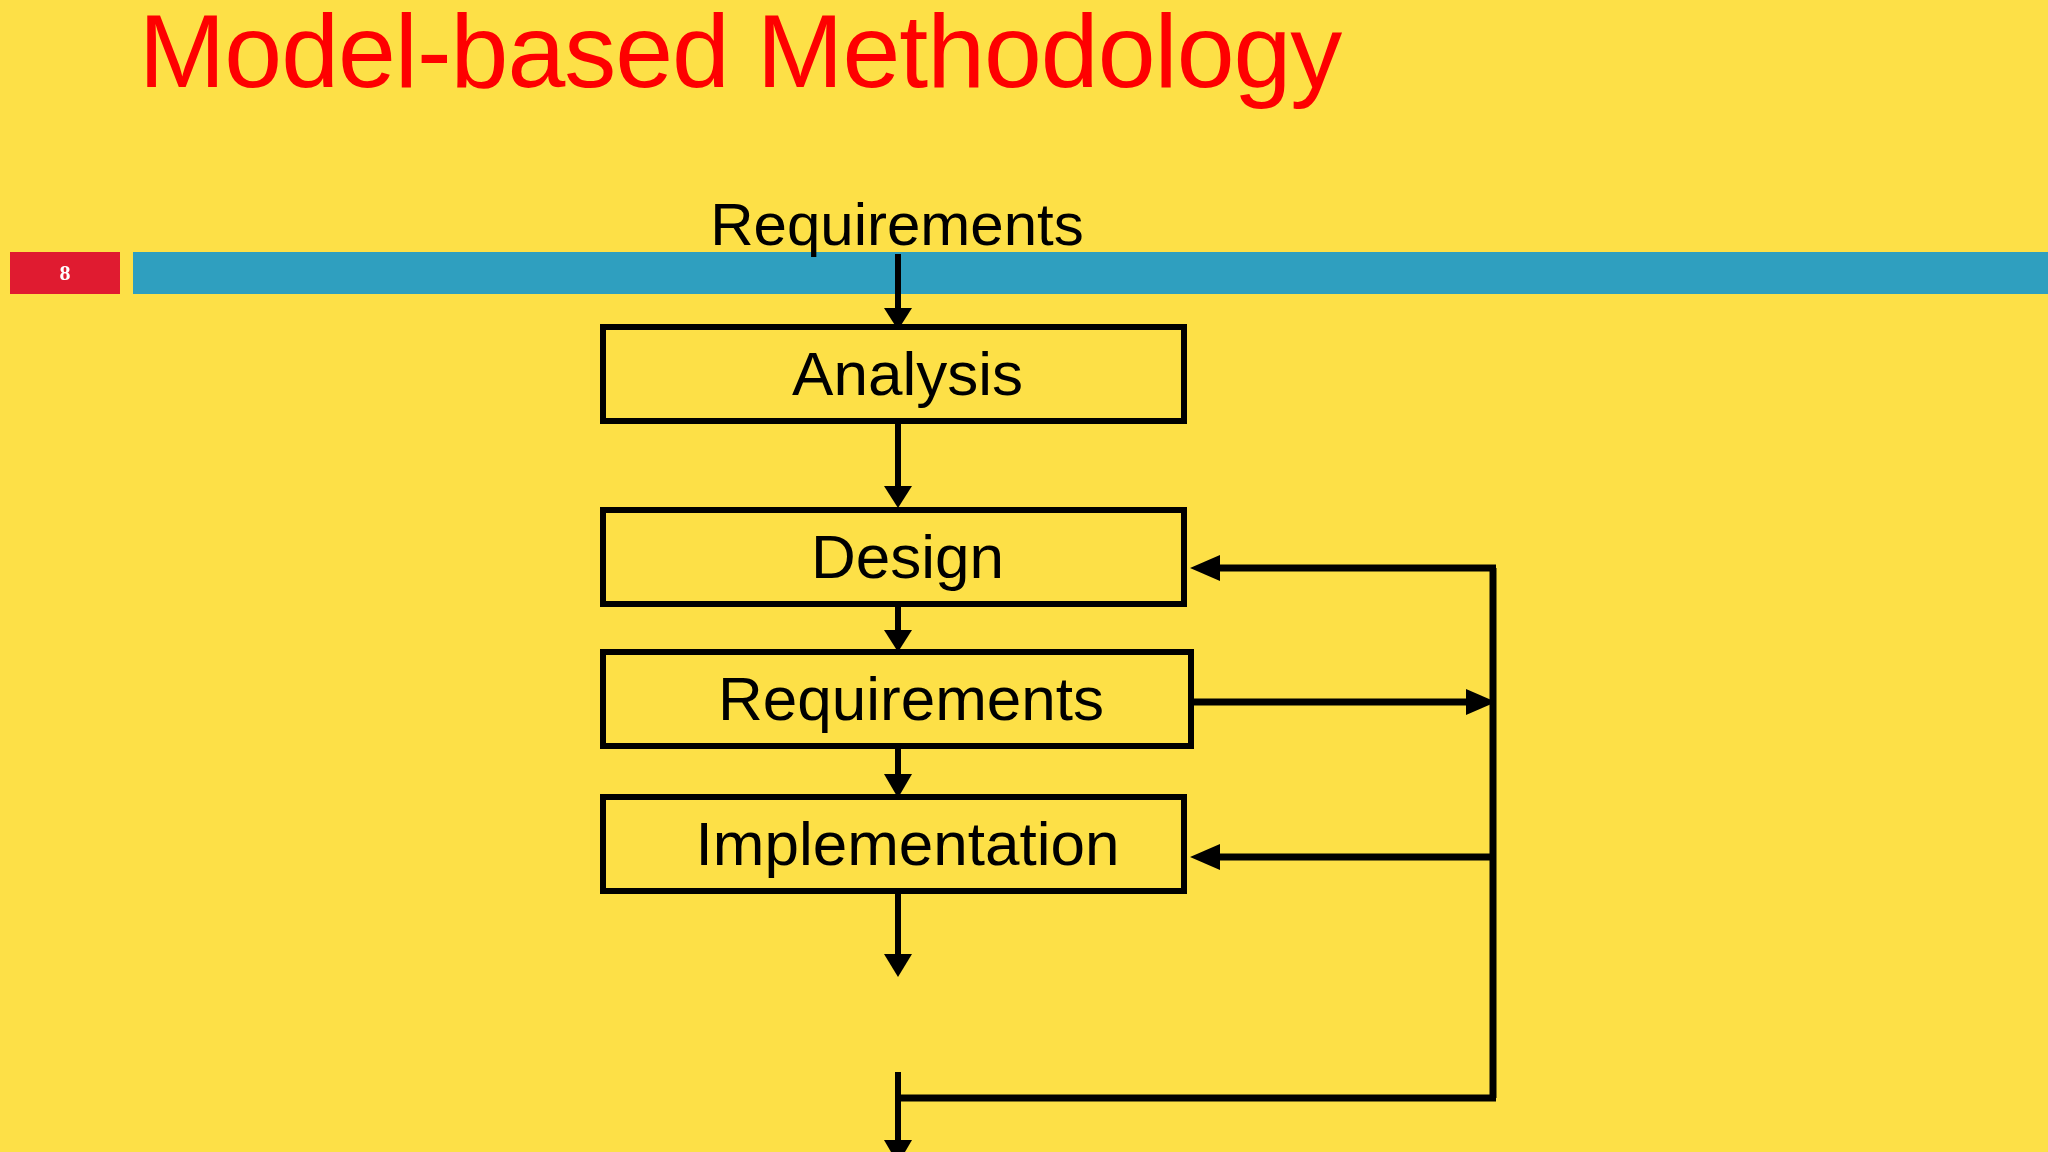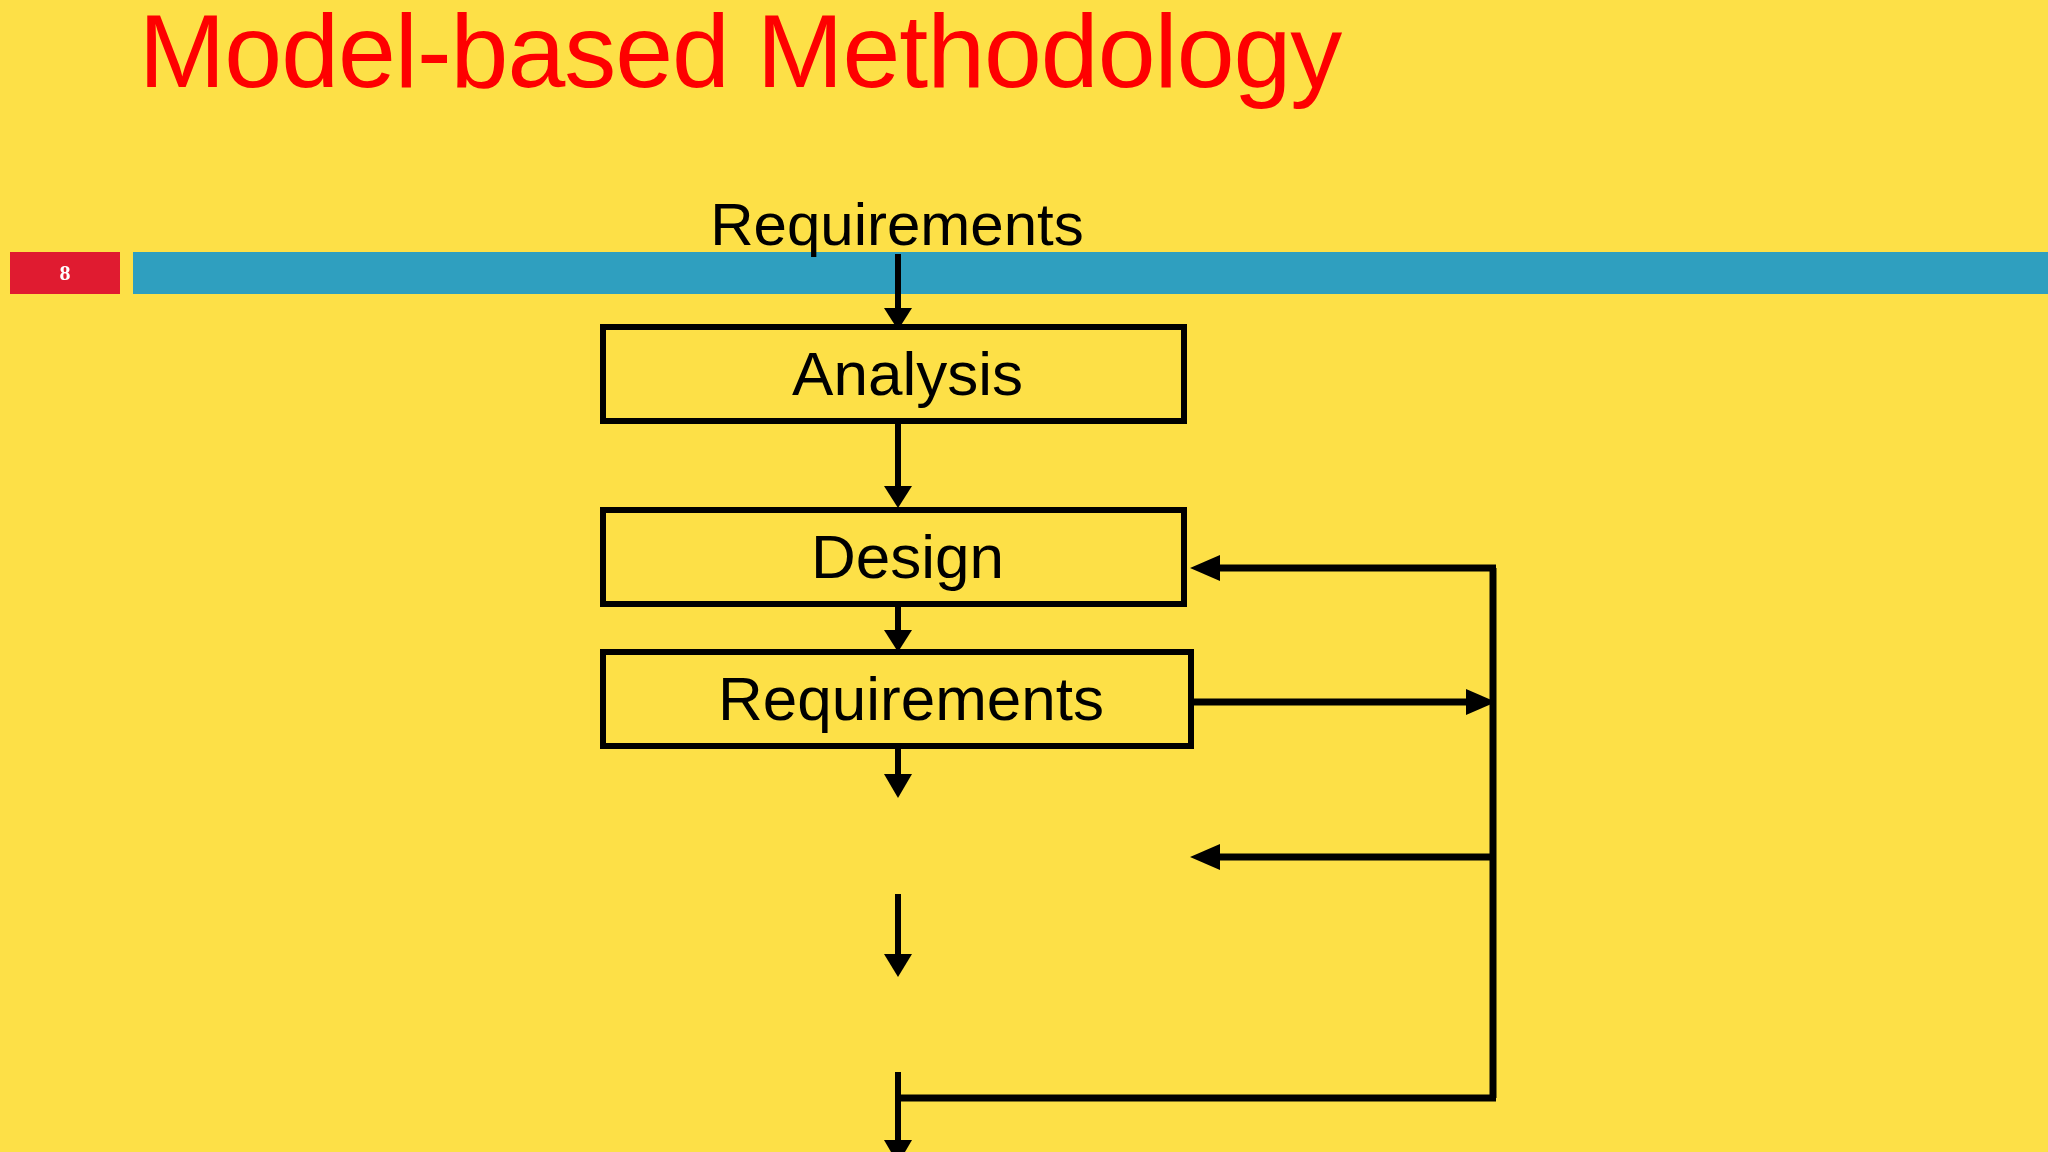--- a/index.html
+++ b/index.html
@@ -137,20 +137,21 @@
   <div id="diagram">
 
     <div id="label-requirements">Requirements</div>
 
     <div class="proc-box" id="box-analysis">Analysis</div>
 
     <div class="proc-box" id="box-design">Design</div>
 
     <div class="proc-box wide" id="box-verification">Requirements</div>
 
+    <div class="proc-box" id="box-implementation">Implementation</div>
 
 
     <svg id="flow-lines" viewBox="0 0 2048 1152">
       <defs>
         <marker id="arrow-down" markerWidth="14" markerHeight="14" refX="7" refY="12" orient="0" markerUnits="userSpaceOnUse">
           <path d="M1,1 L13,1 L7,13 Z" fill="#000"></path>
         </marker>
       </defs>
 
       <g>

